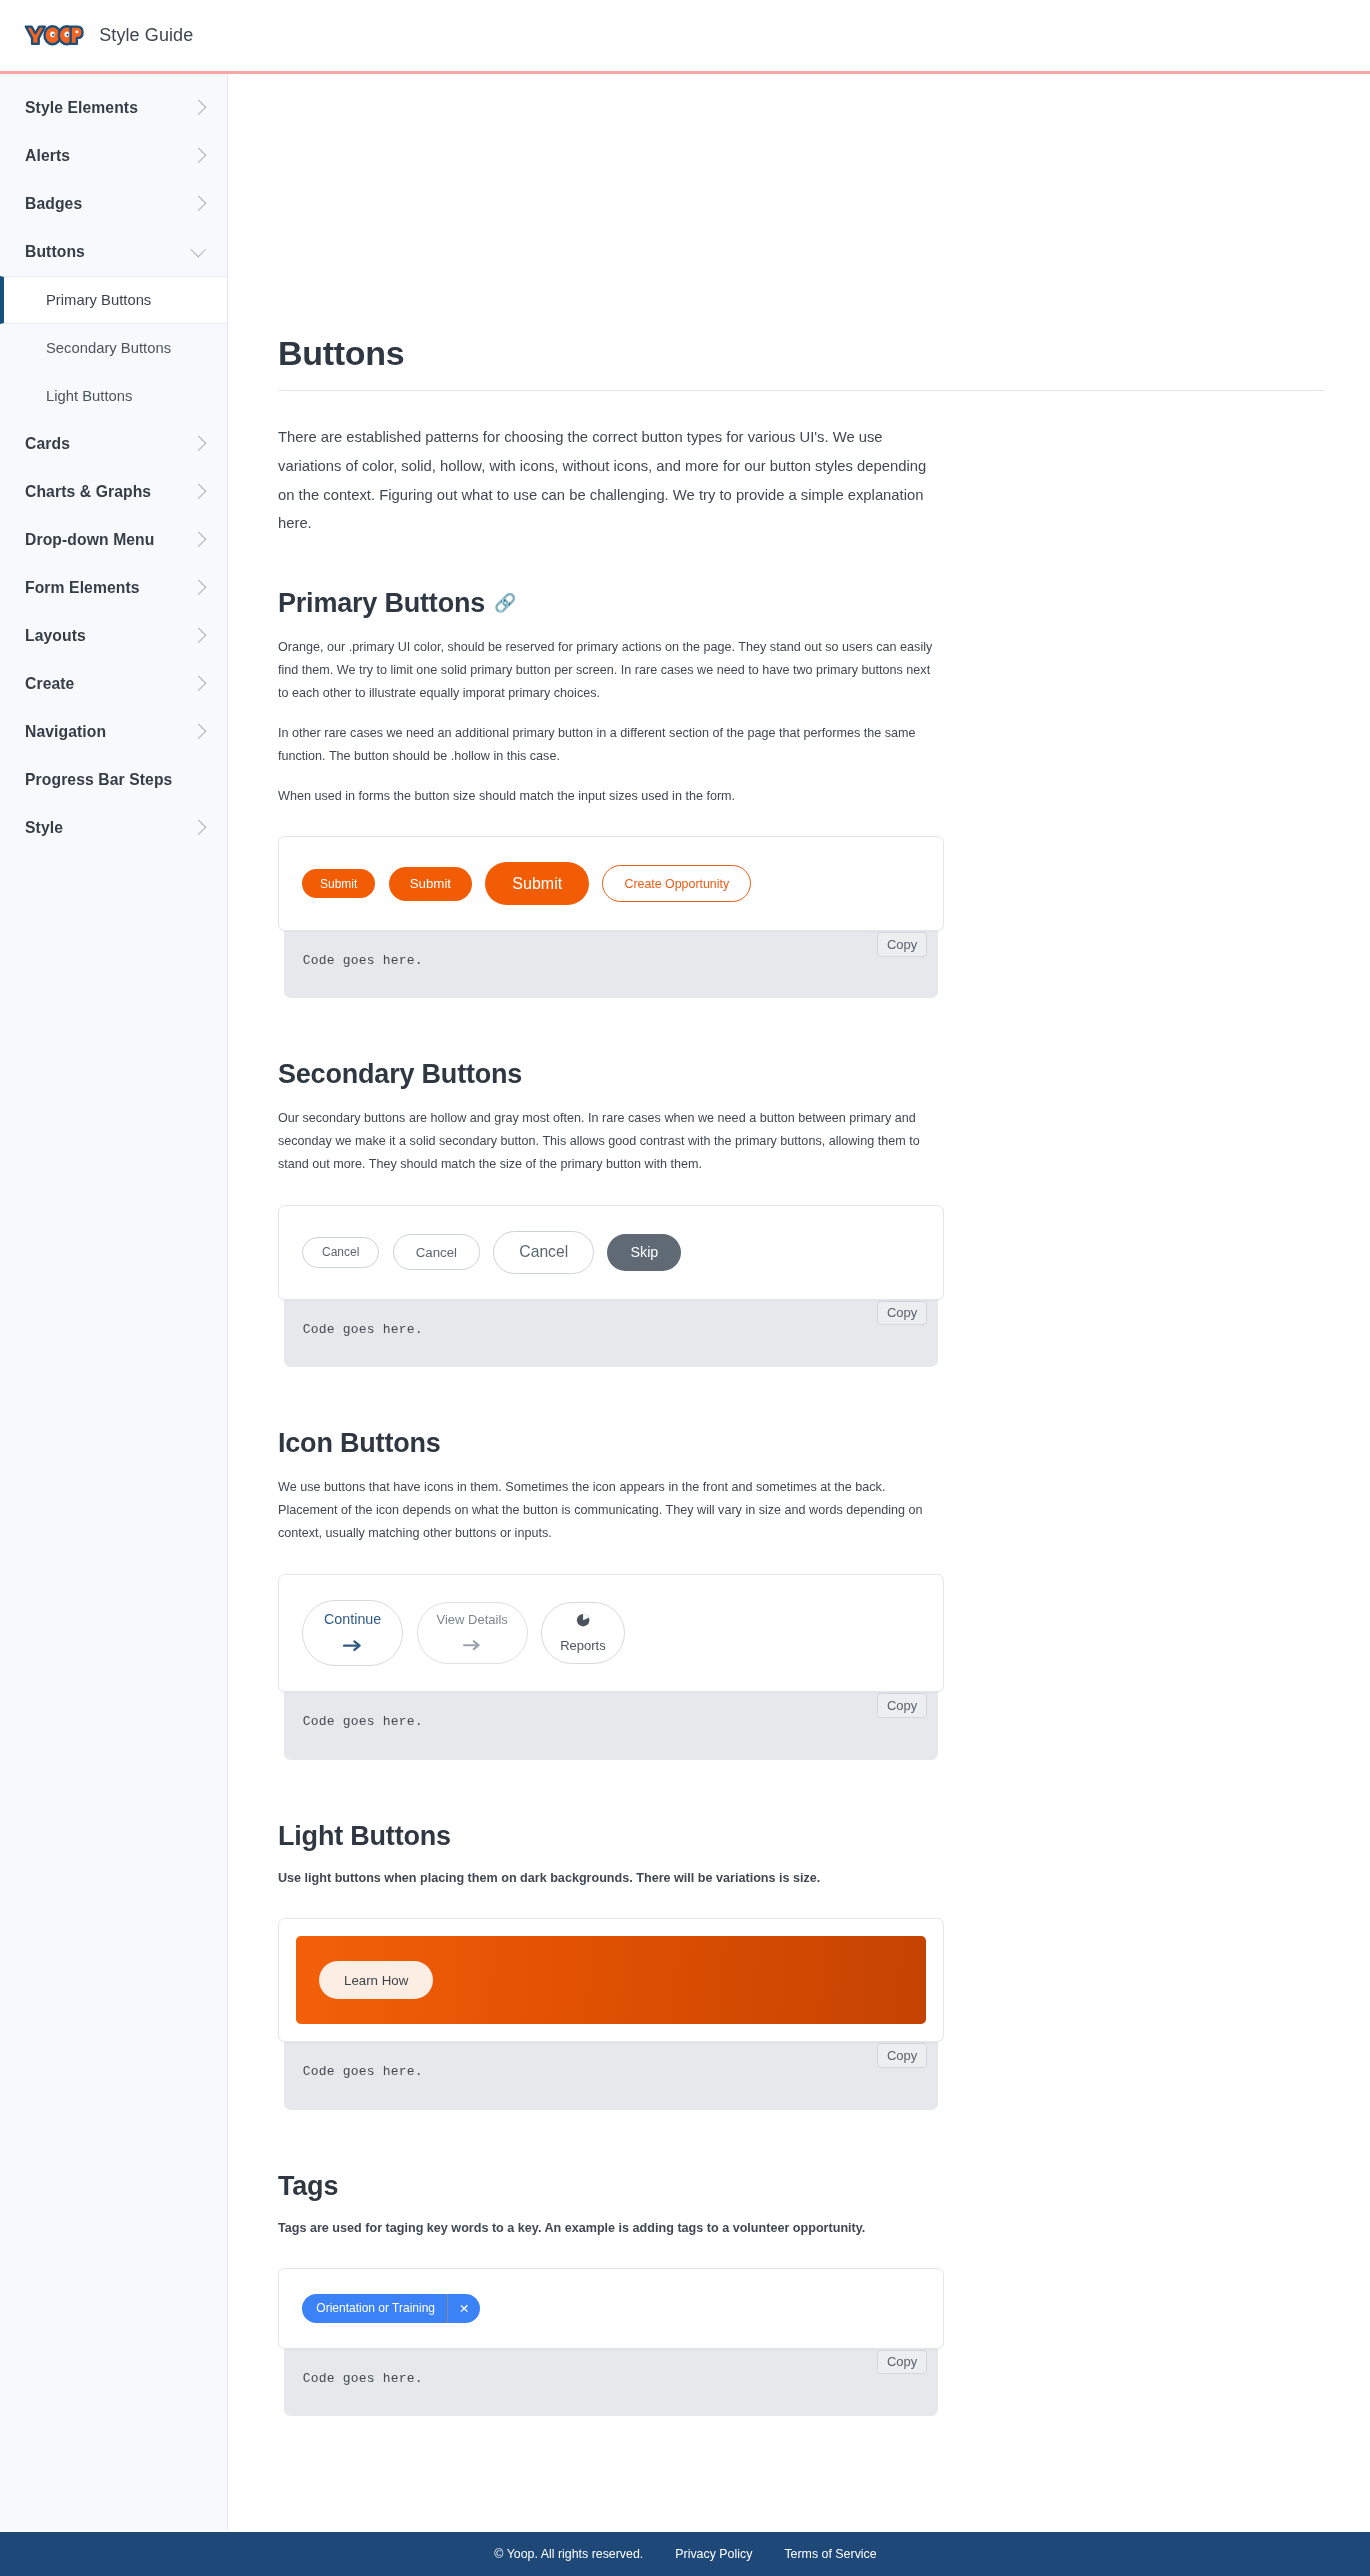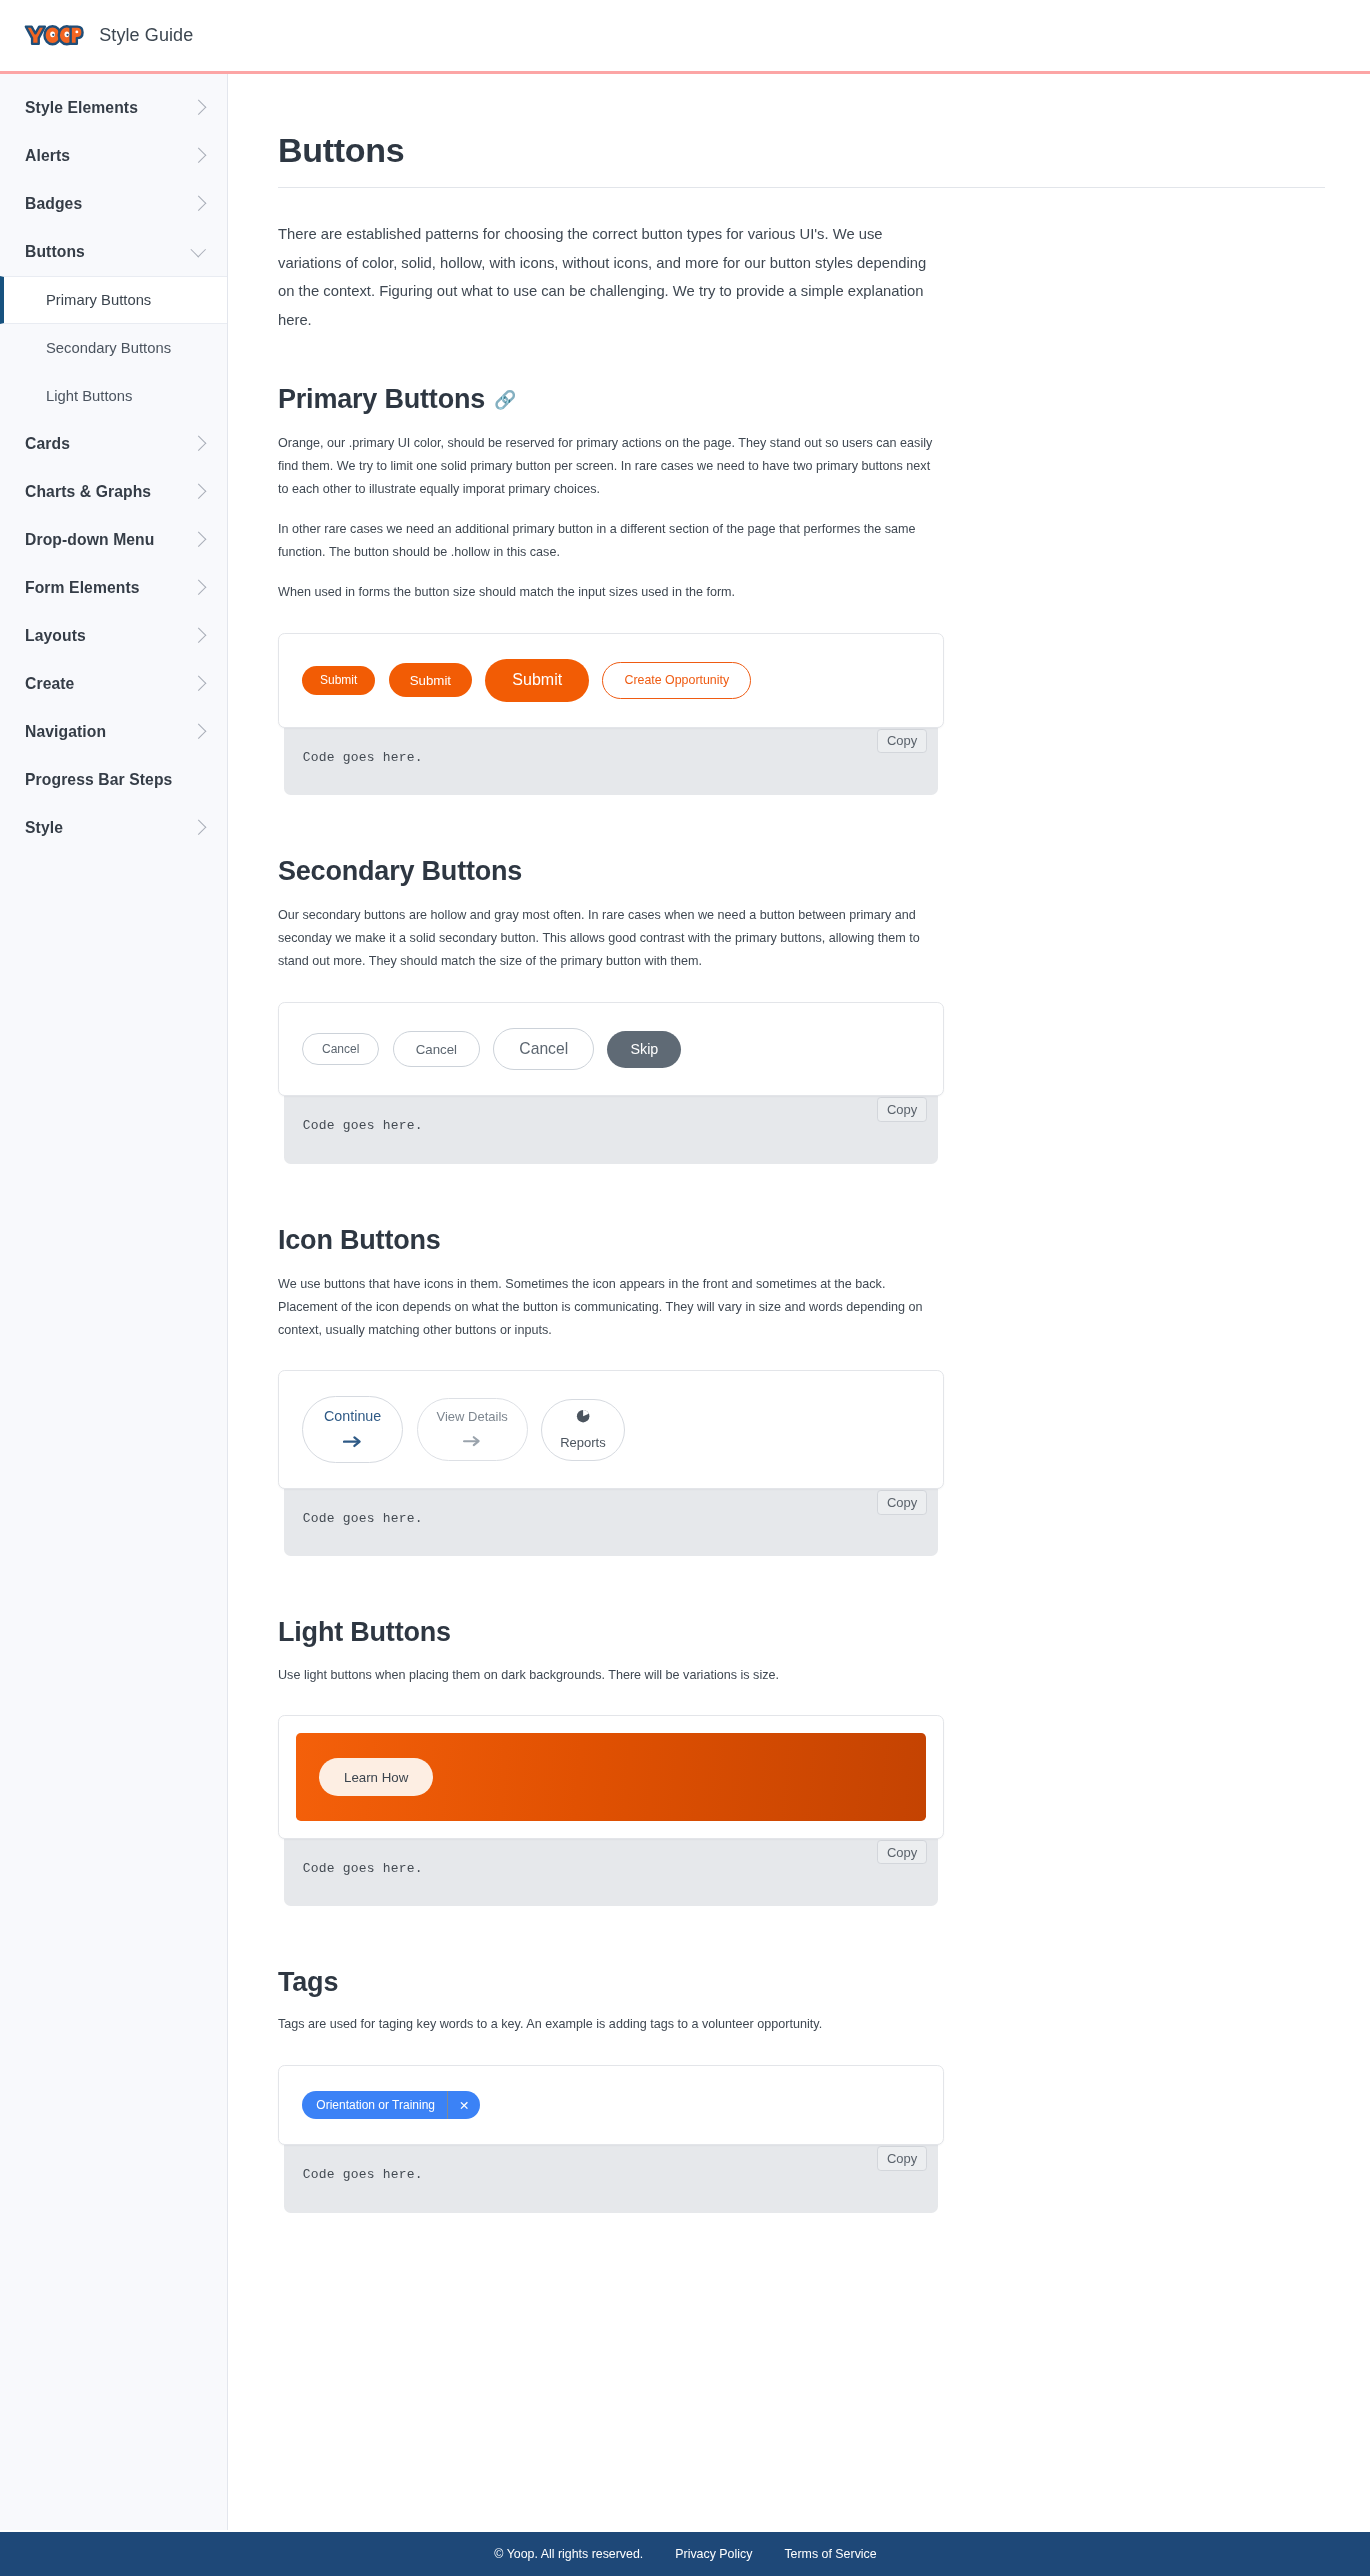--- a/index.html
+++ b/index.html
@@ -24,21 +24,21 @@
   .logo-wrap { display: flex; align-items: center; }
   .logo-svg { display: block; }
   .topbar-title {
     font-size: 18px;
     color: #3c4650;
     font-weight: 400;
     letter-spacing: 0.1px;
   }
 
   
-  .shell { display: flex; align-items: flex-start; }
+  .shell { display: flex; align-items: flex-end; }
 
   
   .sidebar {
     width: 228px;
     flex: 0 0 228px;
     background: #f8f9fc;
     border-right: 1px solid #e3e6ed;
     min-height: 2456px;
     padding-top: 9.5px;
   }
@@ -130,21 +130,21 @@
   h2.section-title.plain { margin-top: 61px; }
   .anchor-link { color: #1b7fd4; font-size: 18px; line-height: 1; cursor: pointer; }
 
   p.body-text {
     font-size: 12.6px;
     line-height: 23px;
     color: #3f4852;
     margin-top: 17px;
     width: 666px;
   }
-  p.body-text.tight { margin-top: 15.2px; }
+  p.body-text.tight { margin-top: 15.2px; font-weight: bold; }
 
   
   .demo-block { margin-top: 28.6px; width: 666px; }
   .demo-surface {
     background: #ffffff;
     border: 1px solid #e3e5e9;
     border-radius: 6.7px;
     padding: 25px 23px;
     display: flex;
     align-items: center;

